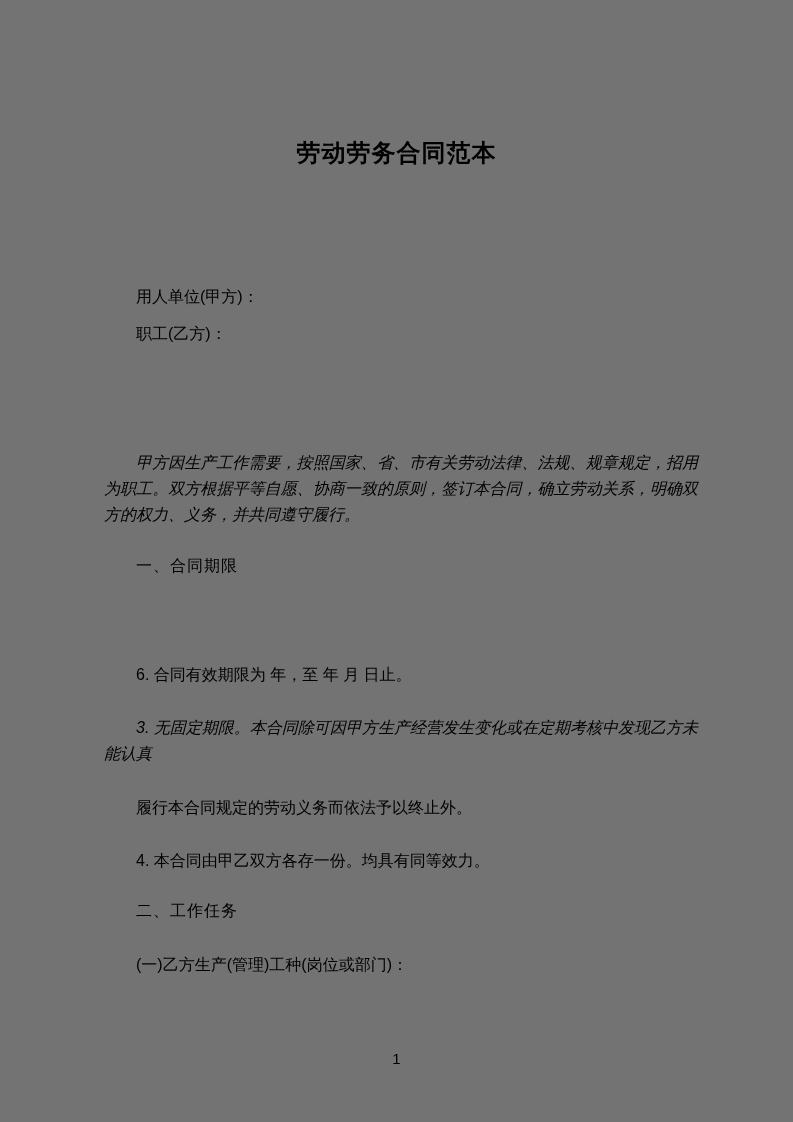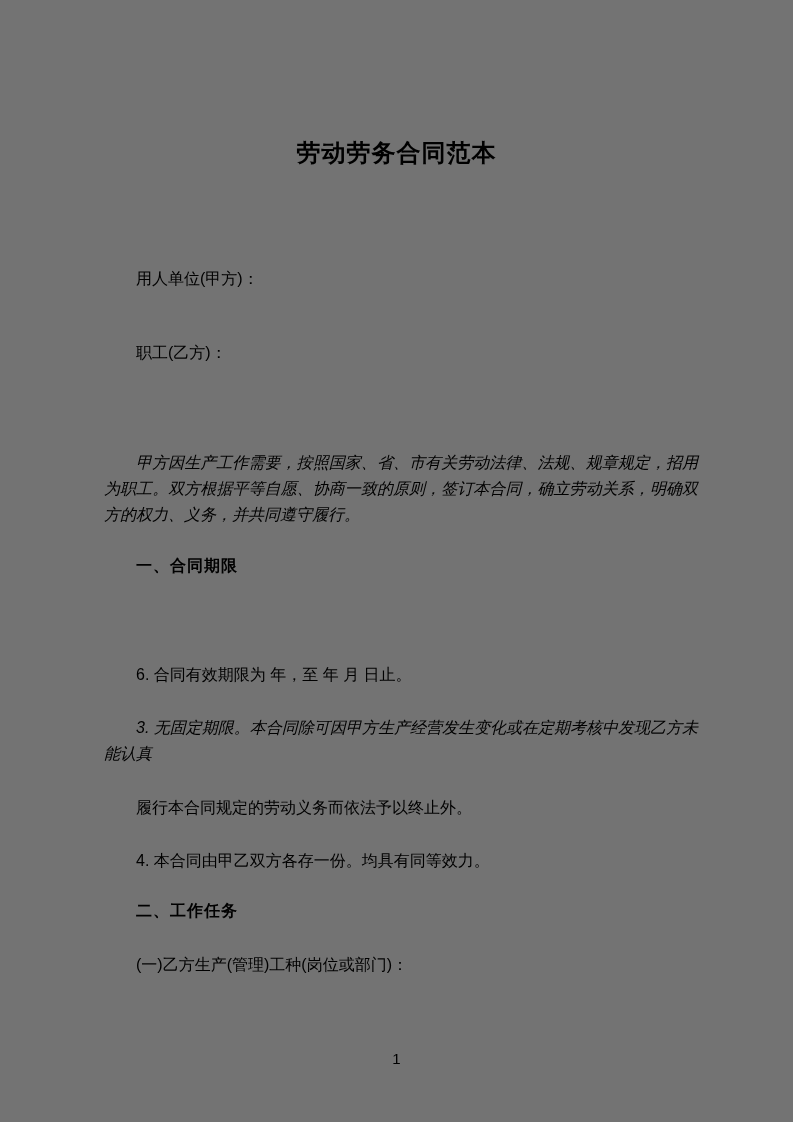--- a/index.html
+++ b/index.html
@@ -36,43 +36,43 @@
     line-height: 26px;
     text-indent: 32px;
     white-space: pre-wrap;
   }
   .justify {
     text-align: justify;
     text-justify: inter-ideograph;
     font-style: italic;
   }
   .heading {
-    font-weight: bold;
+    font-weight: normal;
     letter-spacing: 1px;
   }
   .page-num {
     position: absolute;
     left: 0;
     top: 1048px;
     width: 793px;
     text-align: center;
     font-size: 15px;
     line-height: 22px;
   }
 </style>
 </head>
 <body>
 
 <div class="page">
 
   <div class="doc-title">劳动劳务合同范本</div>
 
-  <div class="para" style="top:266px">用人单位(甲方)：</div>
+  <div class="para" style="top:284px">用人单位(甲方)：</div>
 
-  <div class="para" style="top:340px">职工(乙方)：</div>
+  <div class="para" style="top:321px">职工(乙方)：</div>
 
 
   <div class="para justify" style="top:450px">甲方因生产工作需要，按照国家、省、市有关劳动法律、法规、规章规定，招用为职工。双方根据平等自愿、协商一致的原则，签订本合同，确立劳动关系，明确双方的权力、义务，并共同遵守履行。</div>
 
   <div class="para heading" style="top:553px">一、合同期限</div>
 
 
   <div class="para" style="top:662px">6. 合同有效期限为 年，至 年 月 日止。</div>
 
   <div class="para justify" style="top:715px">3. 无固定期限。本合同除可因甲方生产经营发生变化或在定期考核中发现乙方未能认真</div>

